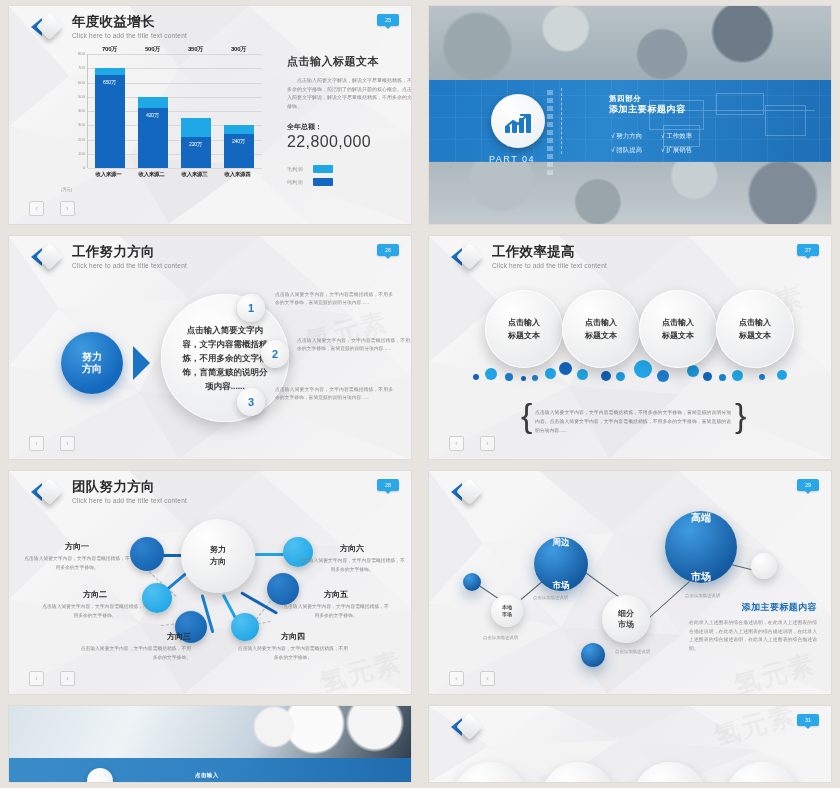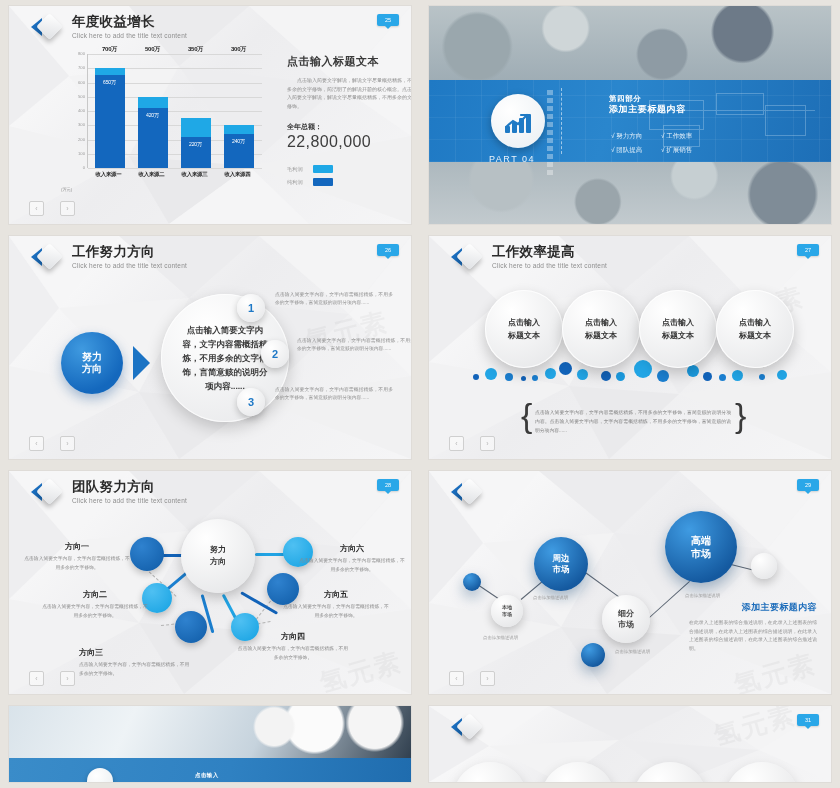--- a/index.html
+++ b/index.html
@@ -188,21 +188,21 @@
     font-size:8px;font-weight:bold;color:#333;line-height:12px;z-index:5;
   }
   .nd{position:absolute;border-radius:50%;z-index:4;box-shadow:0 3px 7px rgba(0,0,0,.22);}
   .lk{position:absolute;height:3px;border-radius:2px;z-index:3;transform-origin:0 50%;}
   .dlk{position:absolute;height:0;border-top:1px dashed #b4b4b4;z-index:2;transform-origin:0 50%;}
   .fl{position:absolute;z-index:5;}
   .fl b{display:block;font-size:8px;color:#262626;font-weight:bold;margin-bottom:3px;}
   .fl span{display:block;font-size:4.8px;color:#8a8a8a;line-height:8.5px;}
   
   .mb{position:absolute;border-radius:50%;display:flex;align-items:center;justify-content:center;flex-direction:column;z-index:4;}
-  .mb.blue{background:radial-gradient(circle at 34% 26%,#3f9be2,#14599f 75%);color:#fff;font-weight:bold;box-shadow:0 6px 14px rgba(10,60,110,.35);}
+  .mb.blue{background:radial-gradient(circle at 34% 26%,#3f9be2,#14599f 75%);color:#fff;font-weight:bold;box-shadow:0 6px 14px rgba(10,60,110,.35);justify-content:space-between;}
   .mb.white{background:radial-gradient(circle at 34% 26%,#ffffff,#e1e2e4);color:#444;font-weight:bold;box-shadow:0 4px 10px rgba(0,0,0,.2);}
   .mcap{position:absolute;font-size:4.4px;color:#9b9b9b;z-index:4;white-space:nowrap;}
   .mline{position:absolute;height:1px;background:#5c6673;z-index:2;transform-origin:0 50%;}
   .s6title{position:absolute;right:14px;top:130px;width:128px;z-index:5;text-align:right;}
   .s6title b{display:block;font-size:9px;color:#1c6cba;letter-spacing:.4px;margin-bottom:5px;}
   .s6title span{display:block;font-size:4.8px;color:#8d8d8d;line-height:8.5px;text-align:justify;}
   
   .s7top{position:absolute;left:0;right:0;top:0;height:52px;
     background:
       radial-gradient(circle at 66% 40%,#f3f3f3 0 7%,transparent 8%),
@@ -601,21 +601,21 @@
       <div class="nd" style="left:274px;top:66px;width:30px;height:30px;background:radial-gradient(circle at 34% 28%,#4fc0f2,#14a1e2)"></div>
 
       <div class="fl" style="left:14px;top:70px;width:108px;text-align:center">
         <b>方向一</b>
         <span>点击输入简要文字内容，文字内容需概括精炼，不用多余的文字修饰。</span>
       </div>
       <div class="fl" style="left:32px;top:118px;width:108px;text-align:center">
         <b>方向二</b>
         <span>点击输入简要文字内容，文字内容需概括精炼，不用多余的文字修饰。</span>
       </div>
-      <div class="fl" style="left:70px;top:176px;width:112px;text-align:left">
+      <div class="fl" style="left:70px;top:160px;width:112px;text-align:right">
         <b>方向三</b>
         <span>点击输入简要文字内容，文字内容需概括精炼，不用多余的文字修饰。</span>
       </div>
       <div class="fl" style="left:228px;top:160px;width:112px;text-align:center">
         <b>方向四</b>
         <span>点击输入简要文字内容，文字内容需概括精炼，不用多余的文字修饰。</span>
       </div>
       <div class="fl" style="left:272px;top:118px;width:110px;text-align:center">
         <b>方向五</b>
         <span>点击输入简要文字内容，文字内容需概括精炼，不用多余的文字修饰。</span>

